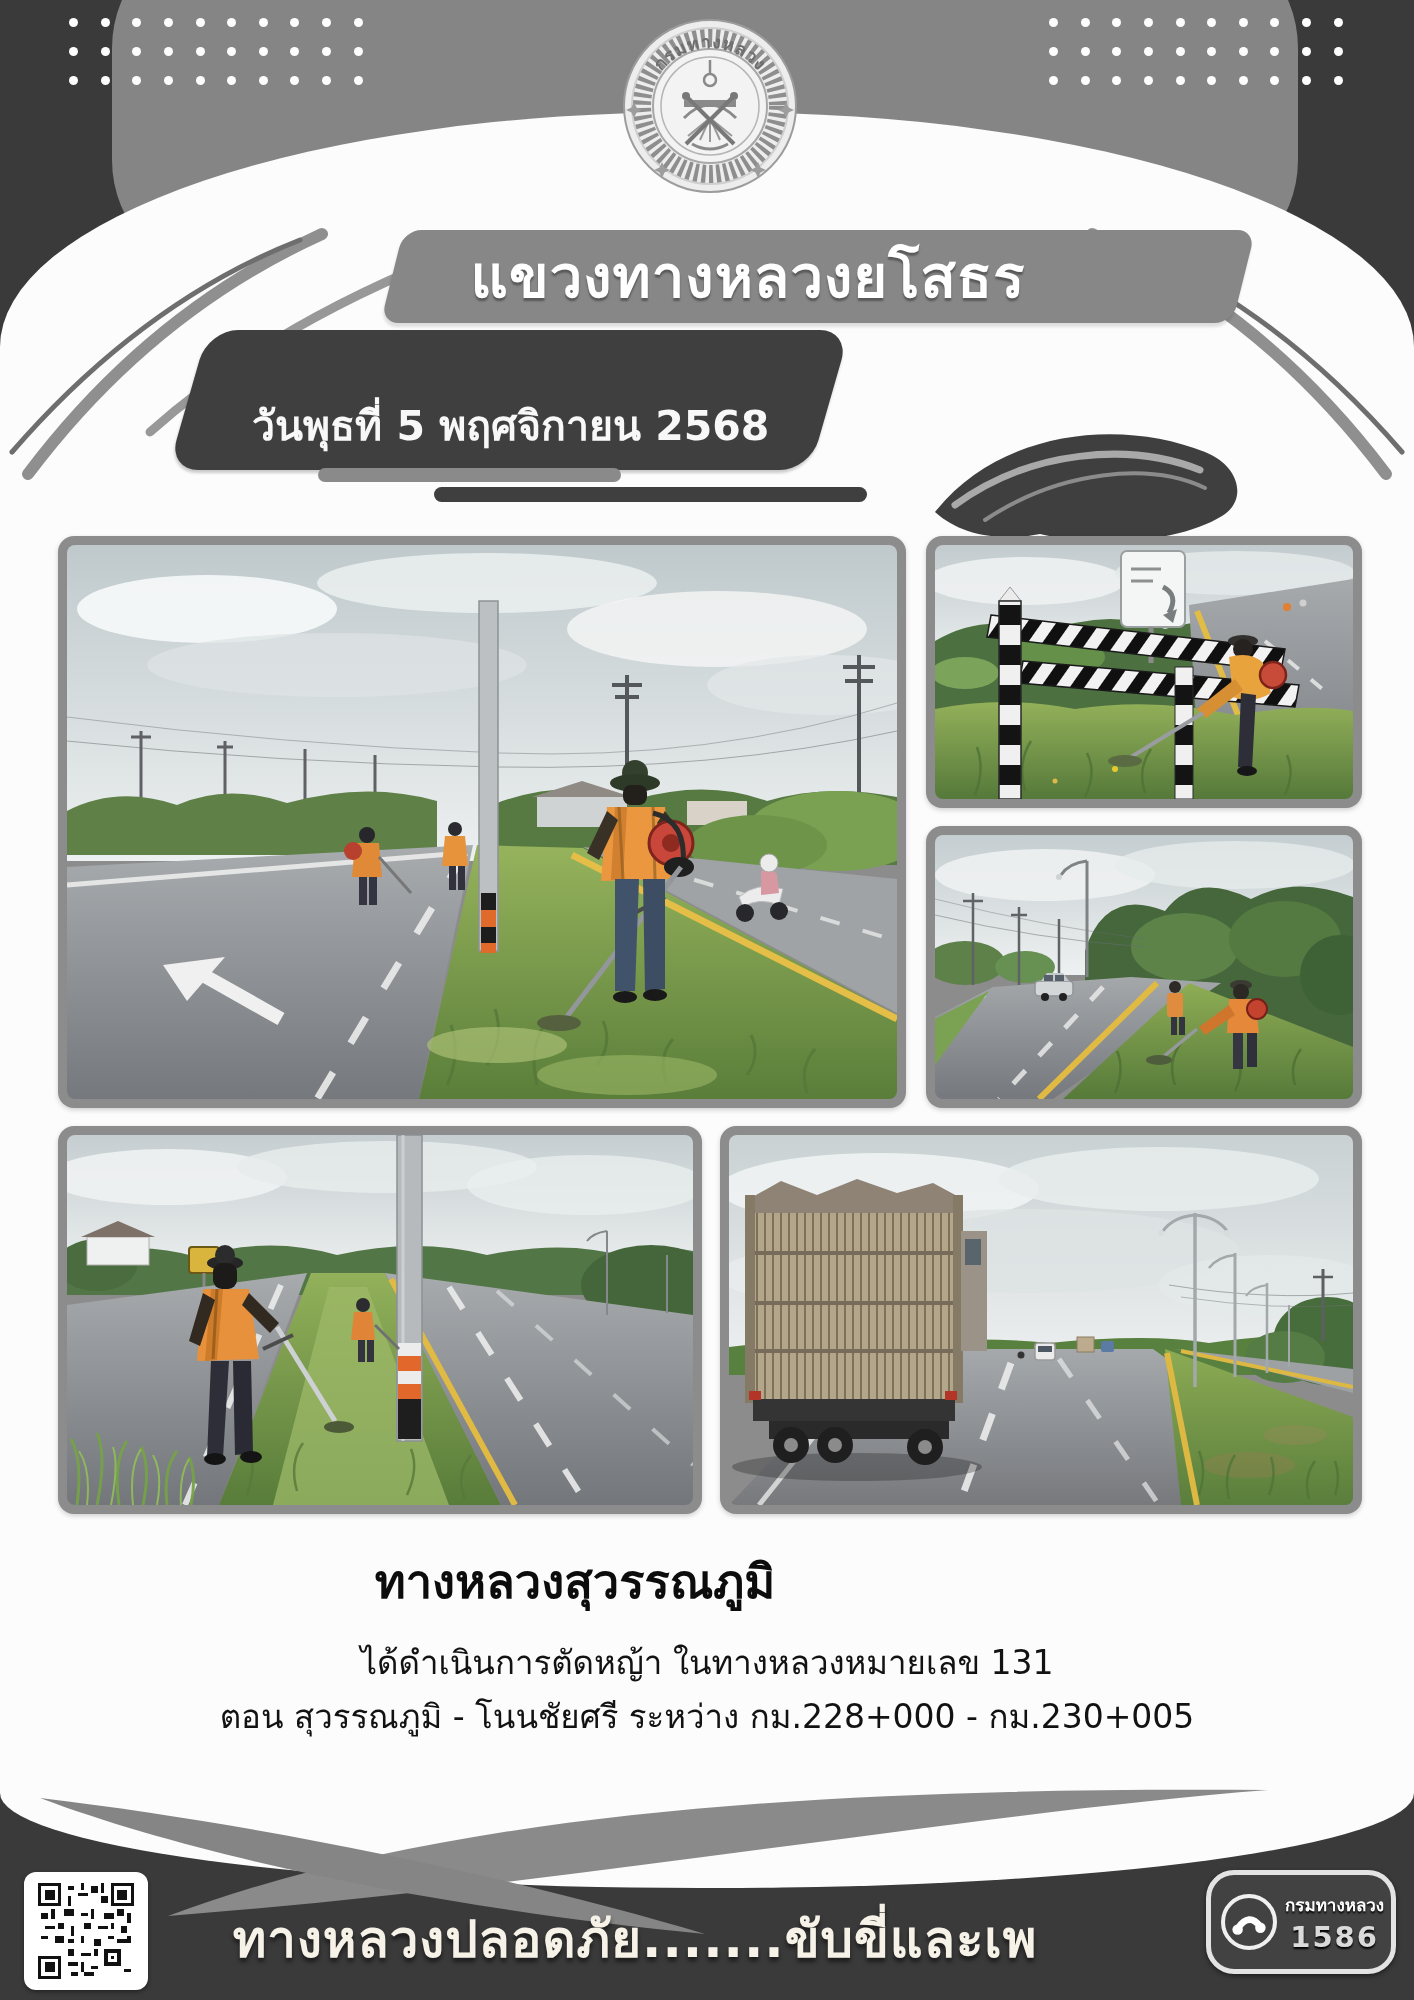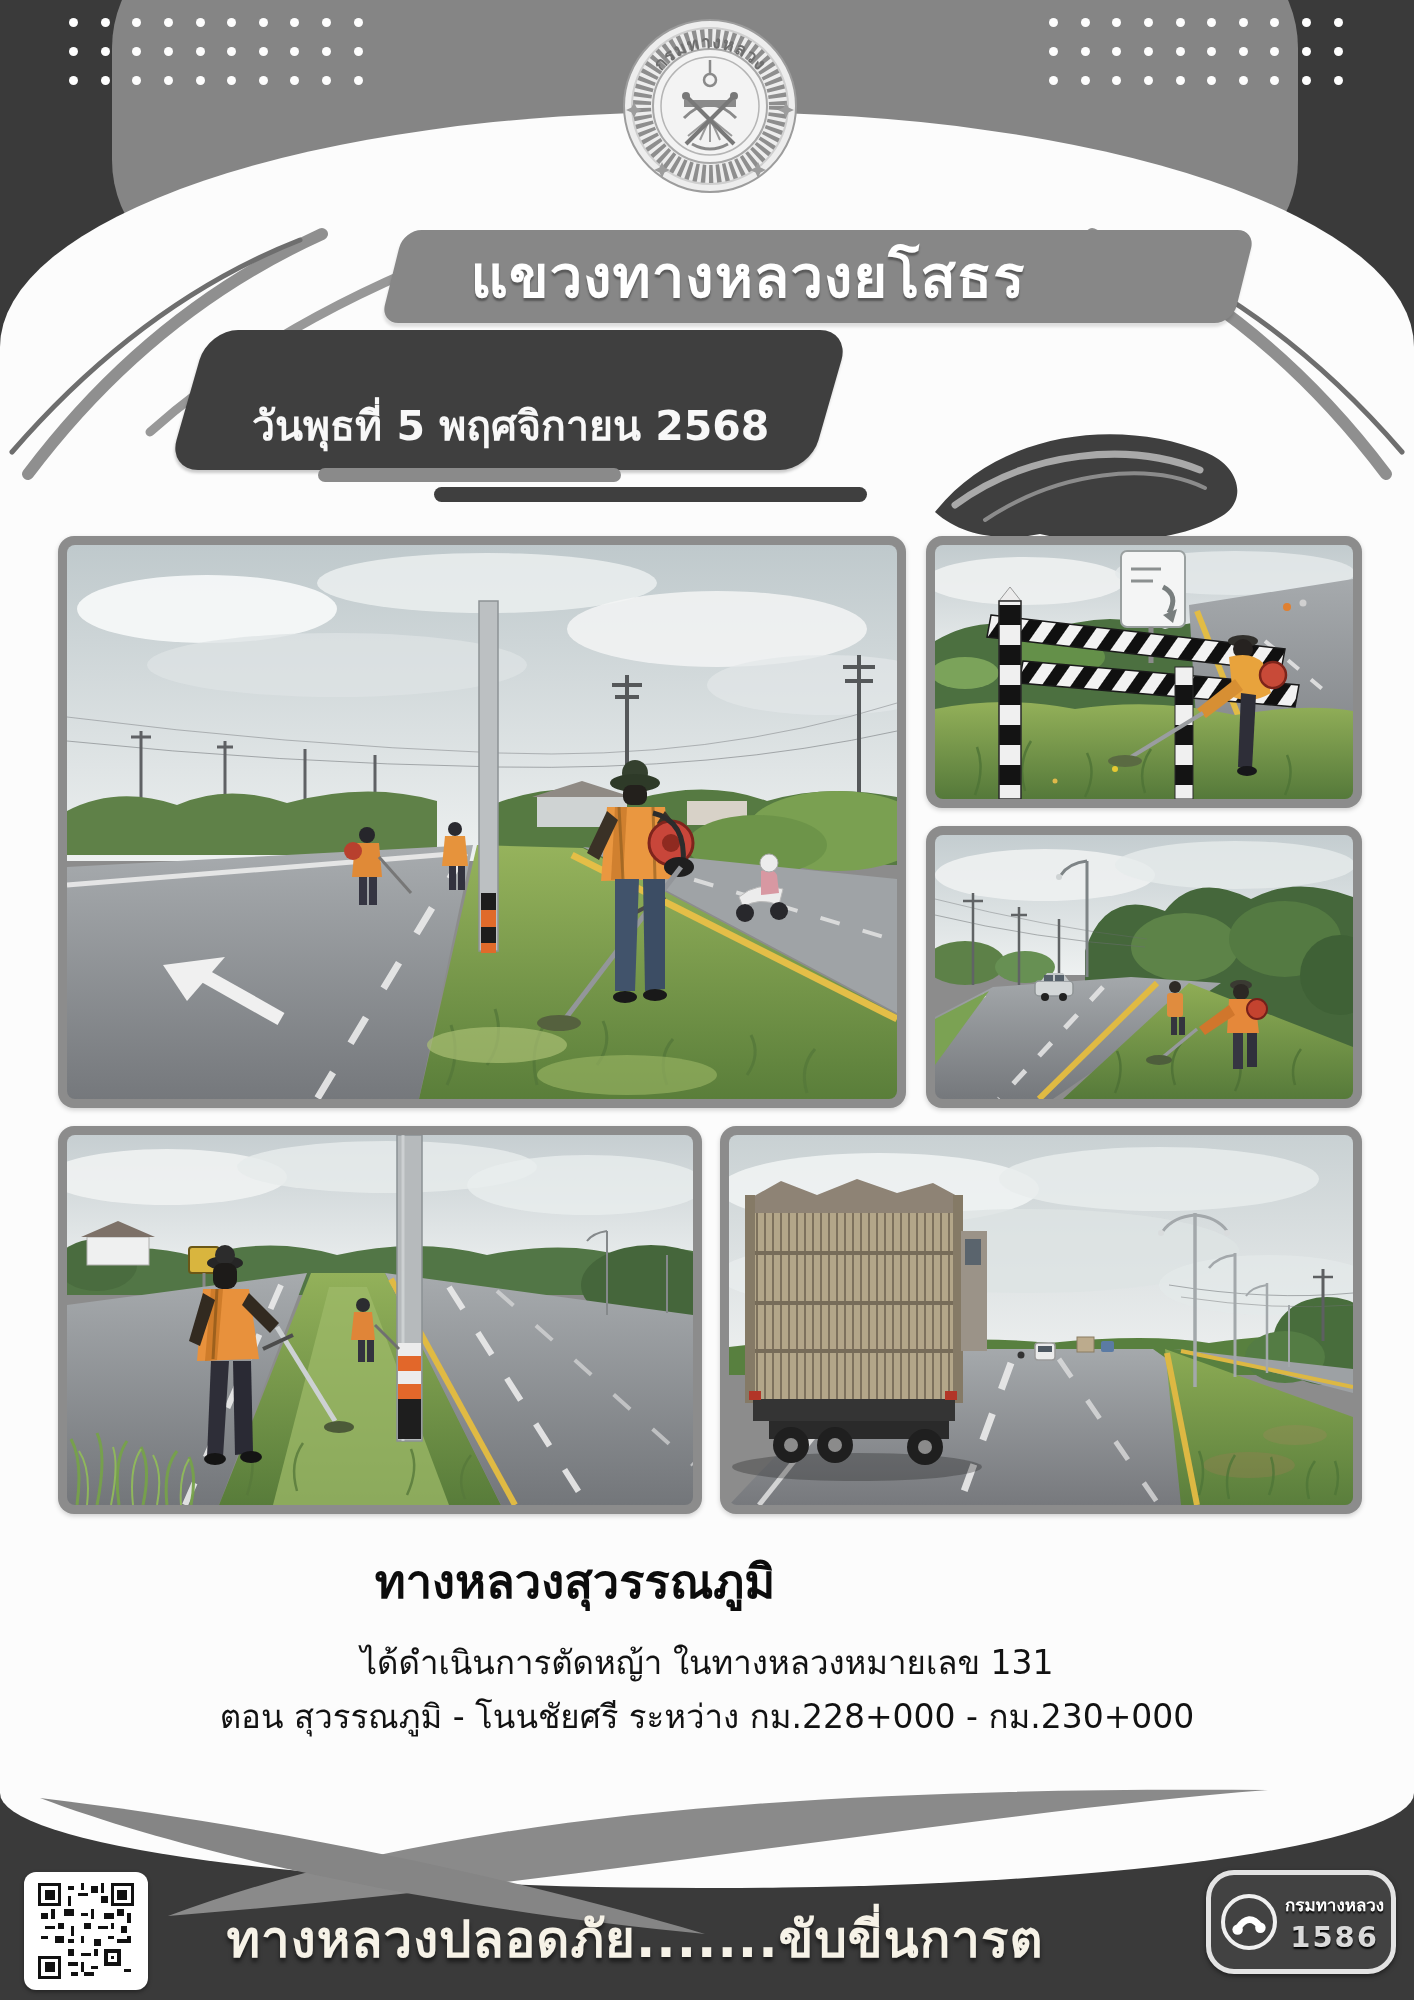--- a/index.html
+++ b/index.html
@@ -654,21 +654,21 @@
           <circle cx="106" cy="310" r="7" fill="#8b8b8b"></circle>
         <circle cx="196" cy="312" r="18" fill="#1f1f1f"></circle>
           <circle cx="196" cy="312" r="7" fill="#8b8b8b"></circle>
       </g>
     </svg>
   </figure>
 
   <div class="caption-head">ทางหลวงสุวรรณภูมิ</div>
   <div class="caption-lines">
     <div>ได้ดำเนินการตัดหญ้า ในทางหลวงหมายเลข 131</div>
-    <div>ตอน สุวรรณภูมิ - โนนชัยศรี ระหว่าง กม.228+000 - กม.230+000</div>
+    <div>ตอน สุวรรณภูมิ - โนนชัยศรี ระหว่าง กม.228+000 - กม.230+005</div>
   </div>
 
   <div class="qr-card">
     <svg width="96" height="96" viewBox="0 0 29 29" shape-rendering="crispEdges">
       <rect width="29" height="29" fill="#ffffff"></rect>
       <g fill="#111111">
         <rect x="0" y="0" width="7" height="7"></rect>
           <rect x="22" y="0" width="7" height="7"></rect>
           <rect x="0" y="22" width="7" height="7"></rect>
         <rect x="1" y="1" width="5" height="5" fill="#ffffff"></rect>
@@ -716,21 +716,21 @@
         <rect x="9" y="24" width="3" height="1"></rect>
           <rect x="13" y="24" width="1" height="3"></rect>
           <rect x="16" y="25" width="2" height="1"></rect>
         <rect x="26" y="26" width="2" height="1"></rect>
           <rect x="10" y="27" width="2" height="1"></rect>
           <rect x="14" y="27" width="3" height="1"></rect>
       </g>
     </svg>
   </div>
 
-  <div class="slogan">ทางหลวงปลอดภัย.......ขับขี่นการต</div>
+  <div class="slogan">ทางหลวงปลอดภัย.......ขับขี่และเพ</div>
 
   <div class="hotline">
     <div class="hotline-ring">
       <svg width="38" height="38" viewBox="0 0 40 40">
         <path d="M8,27 Q20,9 32,25" stroke="#ffffff" stroke-width="7" fill="none" stroke-linecap="round"></path>
         <circle cx="8" cy="28" r="5.5" fill="#ffffff"></circle>
         <circle cx="32" cy="26" r="5.5" fill="#ffffff"></circle>
       </svg>
     </div>
     <div class="hotline-col">

